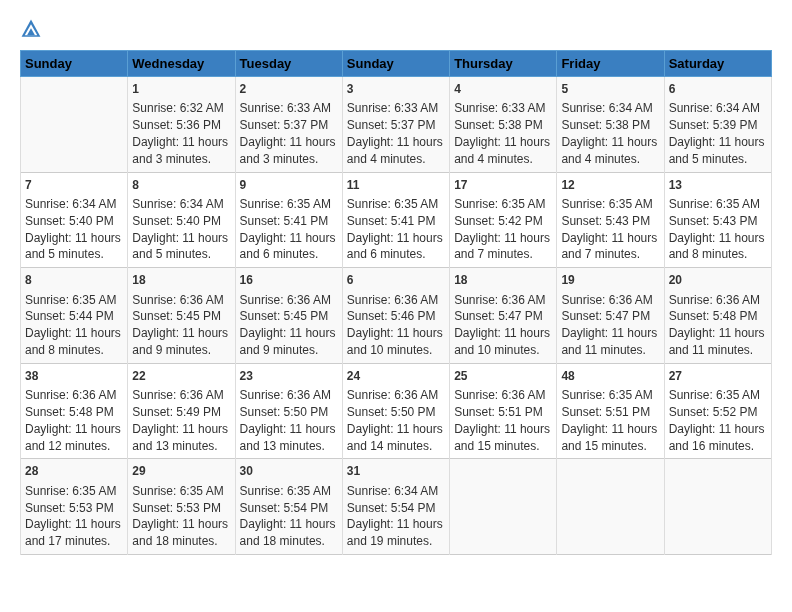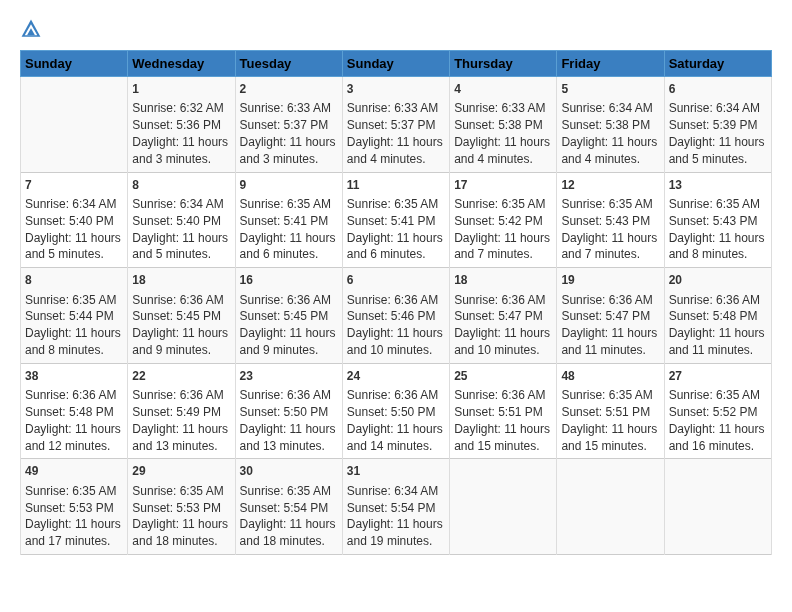--- a/index.html
+++ b/index.html
@@ -325,21 +325,21 @@
           <td>
             <span class="day-num">27</span>
             <div class="cell-content" style="white-space: pre-line;">Sunrise: 6:35 AM
 Sunset: 5:52 PM
 Daylight: 11 hours
 and 16 minutes.</div>
           </td>
         </tr>
         <tr>
           <td>
-            <span class="day-num">49</span>
+            <span class="day-num">28</span>
             <div class="cell-content" style="white-space: pre-line;">Sunrise: 6:35 AM
 Sunset: 5:53 PM
 Daylight: 11 hours
 and 17 minutes.</div>
           </td>
           <td>
             <span class="day-num">29</span>
             <div class="cell-content" style="white-space: pre-line;">Sunrise: 6:35 AM
 Sunset: 5:53 PM
 Daylight: 11 hours

